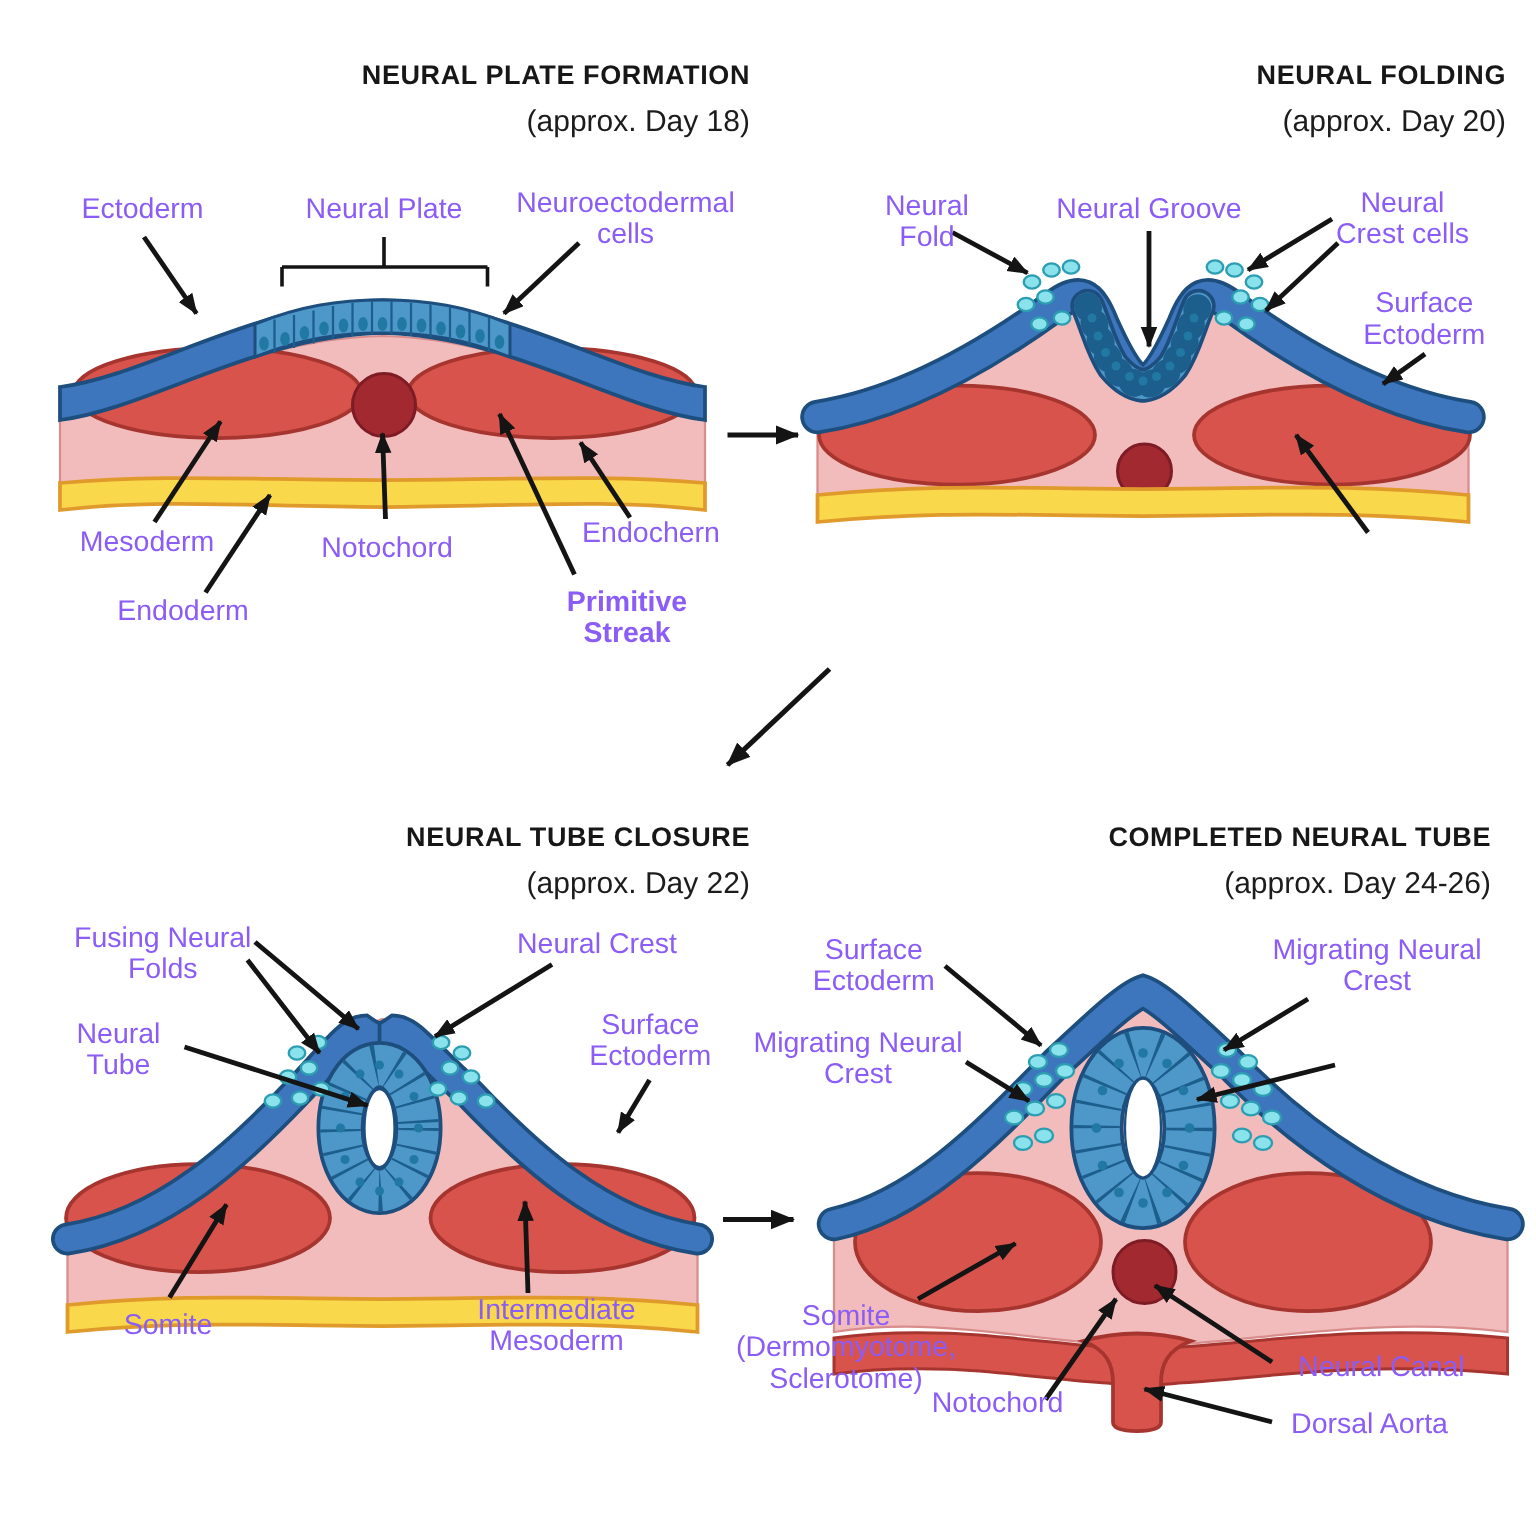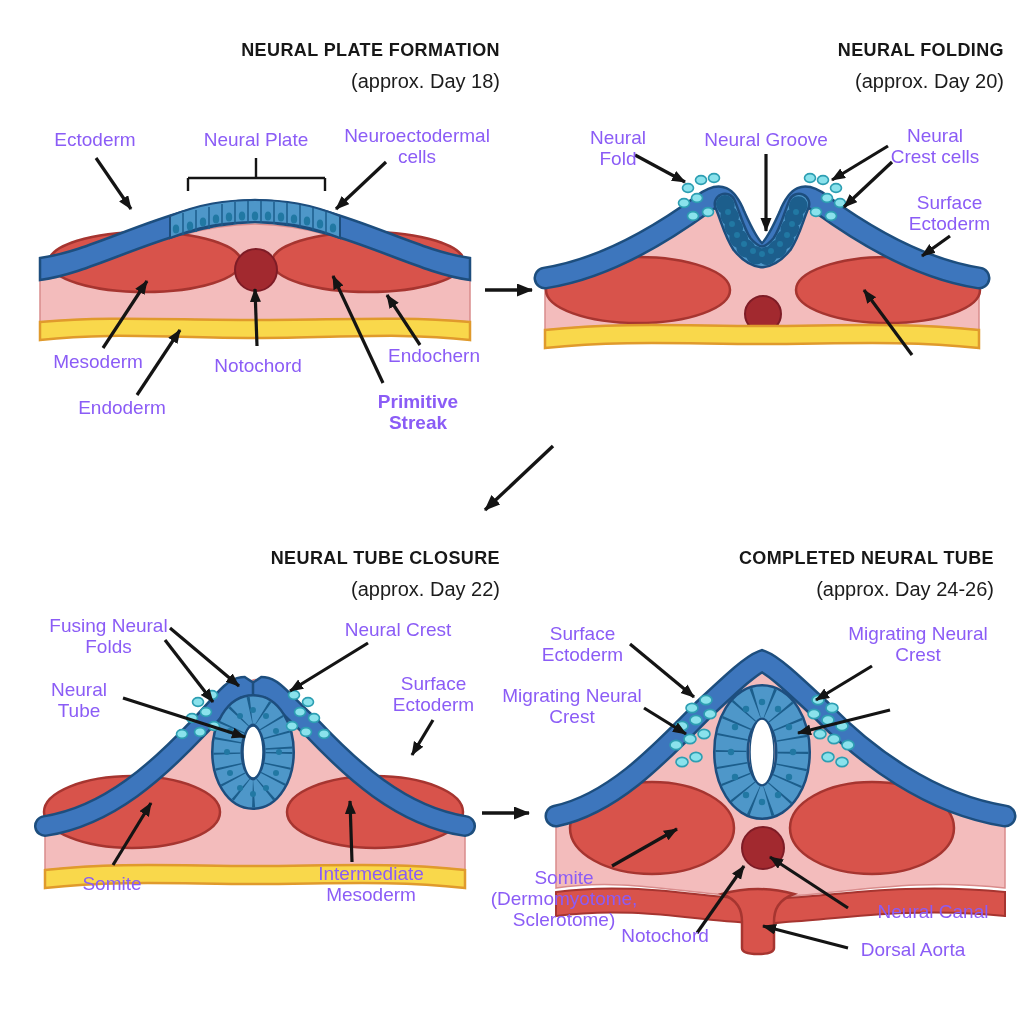--- a/index.html
+++ b/index.html
@@ -305,21 +305,21 @@
         <path d="M237,393 L284,326" marker-end="url(#m4)"></path>
         <path d="M388,368 L310,317" marker-end="url(#m4)"></path>
         <path d="M388,408 L303,386" marker-end="url(#m4)"></path>
       </g>
     </svg>
     <div class="lbl" style="left:75px;top:84px;width:95px;">Surface Ectoderm</div>
     <div class="lbl" style="left:388px;top:84px;width:140px;">Migrating Neural Crest</div>
     <div class="lbl" style="left:42px;top:146px;width:140px;">Migrating Neural Crest</div>
     <div class="lbl" style="left:18px;top:328px;width:172px;">Somite (Dermomyotome, Sclerotome)</div>
     <div class="lbl" style="left:150px;top:386px;width:110px;">Notochord</div>
-    <div class="lbl" style="left:408px;top:362px;width:130px;">Neural Canal</div>
+    <div class="lbl" style="left:396px;top:362px;width:130px;">Neural Canal</div>
     <div class="lbl" style="left:388px;top:400px;width:130px;">Dorsal Aorta</div>
   </div>
 
   <svg class="flow" style="left:480px;top:270px;" width="70" height="40">
     <defs>
         <marker id="mf1" markerUnits="userSpaceOnUse" markerWidth="18" markerHeight="14" refX="15" refY="6.5" orient="auto">
           <path d="M0,0 L16,6.5 L0,13 Z" fill="#141414"></path>
         </marker>
       </defs>
     <path d="M5,20 L52,20" stroke="#141414" stroke-width="3.4" marker-end="url(#mf1)"></path>

